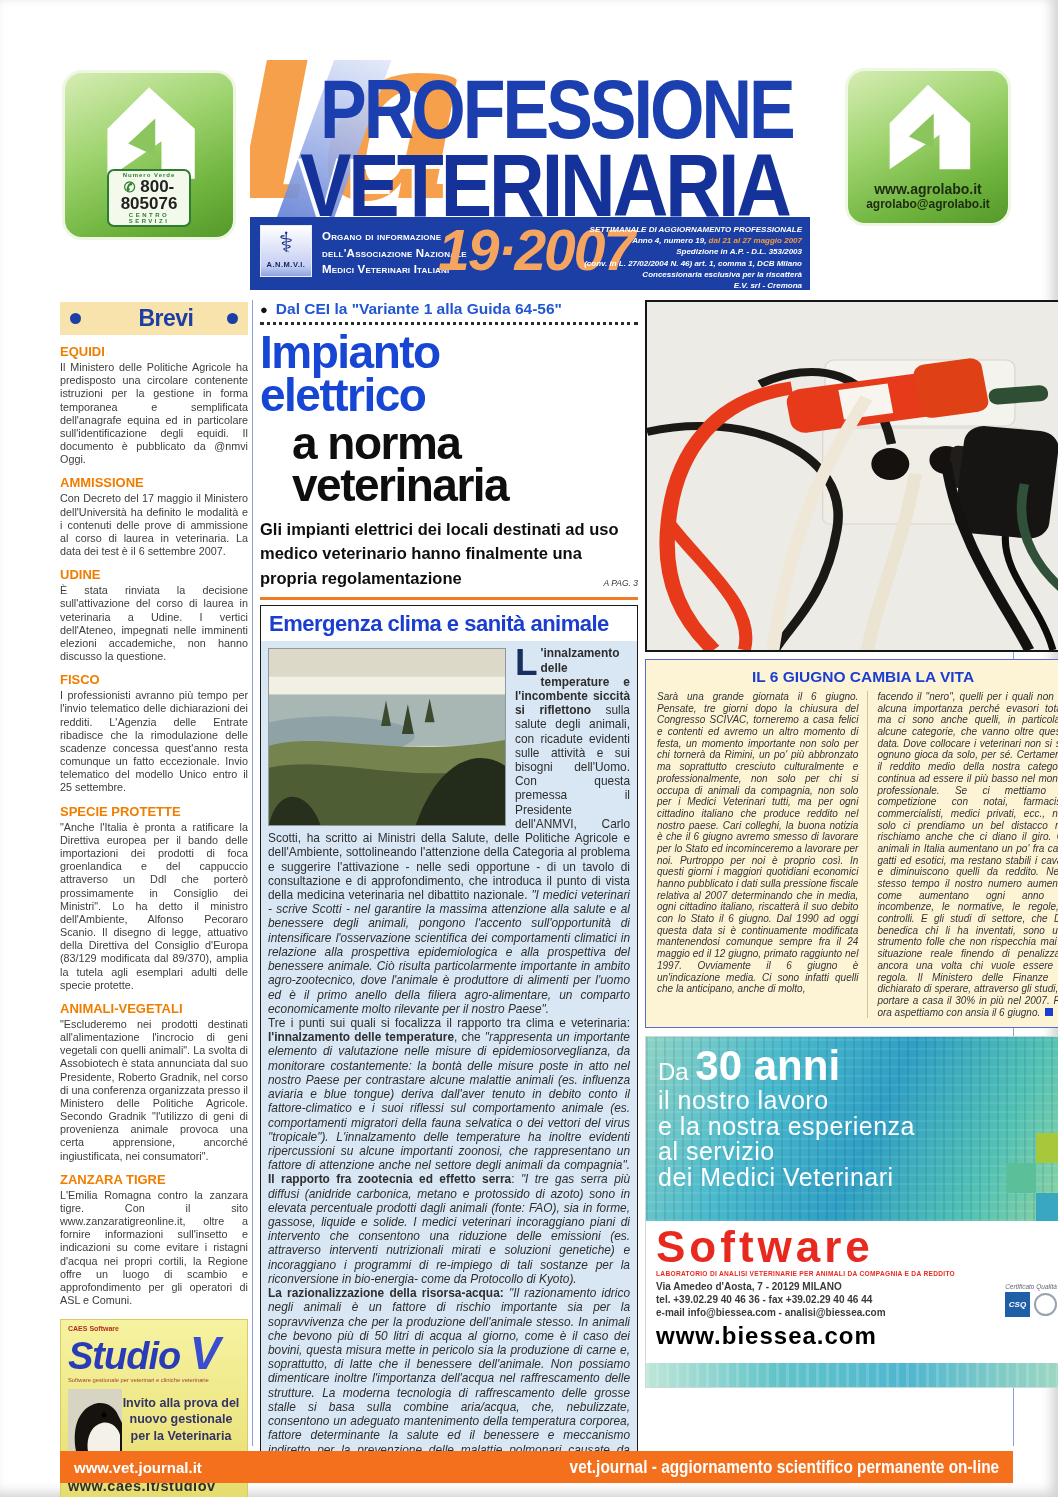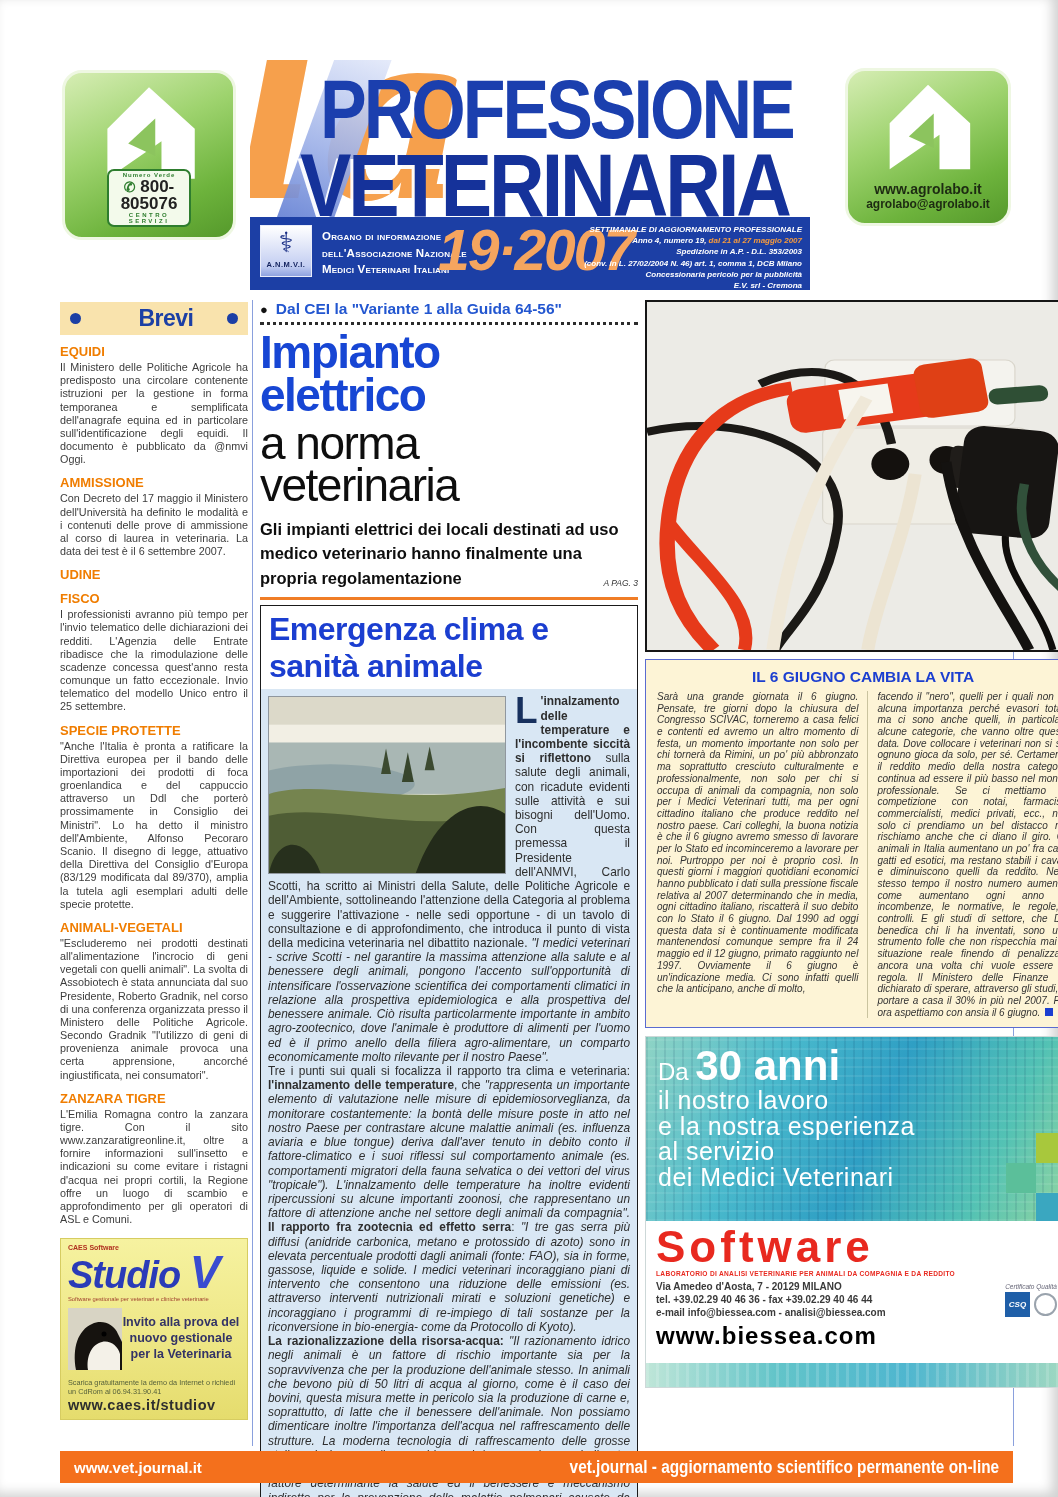--- a/index.html
+++ b/index.html
@@ -72,27 +72,27 @@
   .sv-pitch { flex:1; text-align:center; color:#333366; font-weight:bold; font-size:12.5px; line-height:1.3; padding-top:6px; }
   .sv-note { font-size:7.3px; color:#55603a; margin-top:8px; line-height:1.3; }
   .sv-url  { font-size:14.5px; font-weight:800; color:#2e2e2e; letter-spacing:.5px; }
 
   
   #center { position:absolute; left:260px; top:300px; width:378px; }
   .kicker { display:flex; align-items:center; gap:8px; color:#2256d0; font-size:15.5px; font-weight:bold; }
   .kicker .bullet { color:#111; font-size:13px; }
   .dotline { border-bottom:3px dotted #2b2b2b; margin:4px 0 6px; }
   h1.hblue  { color:#1746d4; font-size:46px; line-height:.93; font-weight:800; letter-spacing:-1.5px; }
-  h1.hblack { color:#0e0e0e; font-size:46px; line-height:.93; font-weight:400; letter-spacing:-1.5px; margin-top:5px; }
+  h1.hblack { color:#0e0e0e; font-size:46px; line-height:.93; font-weight:700; letter-spacing:-1.5px; margin-top:5px;margin-left:32px; }
   .standfirst { position:relative; margin-top:10px; font-size:16.5px; font-weight:bold; line-height:1.48;
                 color:#0e0e0e; padding-right:4px; }
   .pageref { position:absolute; right:0; bottom:1px; font-size:8.5px; font-style:italic; font-weight:normal; color:#333; }
   .orangerule { height:3px; background:#f07d26; margin:7px 0 5px; }
   .climate { border:1px solid #1a1a1a; }
-  .climate h2 { color:#1b3ed0; font-size:32px; font-weight:800; letter-spacing:-.5px; margin:5px 8px 4px; }
+  .climate h2 { color:#1b3ed0; font-size:22px; font-weight:800; letter-spacing:-.5px; margin:5px 8px 4px; }
   .climate-body { background:#d9e7f4; padding:5px 7px 7px; font-size:11.9px; line-height:1.195;
                   text-align:justify; color:#2e2e2e; }
   .climate-body .photo { float:left; width:238px; height:178px; margin:2px 9px 3px 0; border:1px solid #90979e; }
   .dropcap { float:left; font-size:37px; line-height:.8; font-weight:800; color:#17305e; margin:2px 3px 0 0; }
   .climate-body p { margin:0; }
   .climate-body i { font-style:italic; }
 
   
   #right { position:absolute; left:645px; top:300px; width:436px; }
   .photo-frame { border:2px solid #161616; height:352px; background:#ecebe6; }
@@ -168,21 +168,21 @@
         <div>Organo di informazione</div>
         <div>dell'Associazione Nazionale</div>
         <div>Medici Veterinari Italiani</div>
       </div>
       <div class="issue">19·2007</div>
       <div class="mast-info">
         <div>SETTIMANALE DI AGGIORNAMENTO PROFESSIONALE</div>
         <div><span>Anno 4, numero 19, </span><span class="org">dal 21 al 27 maggio 2007</span></div>
         <div>Spedizione in A.P. - D.L. 353/2003</div>
         <div>(conv. in L. 27/02/2004 N. 46) art. 1, comma 1, DCB Milano</div>
-        <div>Concessionaria pericolo per la pubblicità</div>
+        <div>Concessionaria esclusiva per la riscatterà</div>
         <div>E.V. srl - Cremona</div>
       </div>
     </div>
   </div>
 
   <div class="logo-green" id="logo-right">
     <svg class="house-svg" width="96" height="92" viewBox="0 0 100 96">
       <polygon points="50,4 94,44 94,92 62,92 62,56 10,92 10,44" fill="#ffffff"></polygon>
       <polygon points="30,58 56,34 56,70" fill="#8cc45e"></polygon>
     </svg>
@@ -204,20 +204,21 @@
     <div class="brevi-sec">
       <h3>EQUIDI</h3>
       <p>Il Ministero delle Politiche Agricole ha predisposto una circolare contenente istruzioni per la gestione in forma temporanea e semplificata dell'anagrafe equina ed in particolare sull'identificazione degli equidi. Il documento è pubblicato da @nmvi Oggi.</p>
     </div>
     <div class="brevi-sec">
       <h3>AMMISSIONE</h3>
       <p>Con Decreto del 17 maggio il Ministero dell'Università ha definito le modalità e i contenuti delle prove di ammissione al corso di laurea in veterinaria. La data dei test è il 6 settembre 2007.</p>
     </div>
     <div class="brevi-sec">
       <h3>UDINE</h3>
+      <p>È stata rinviata la decisione sull'attivazione del corso di laurea in veterinaria a Udine. I vertici dell'Ateneo, impegnati nelle imminenti elezioni accademiche, non hanno discusso la questione.</p>
     </div>
     <div class="brevi-sec">
       <h3>FISCO</h3>
       <p>I professionisti avranno più tempo per l'invio telematico delle dichiarazioni dei redditi. L'Agenzia delle Entrate ribadisce che la rimodulazione delle scadenze concessa quest'anno resta comunque un fatto eccezionale. Invio telematico del modello Unico entro il 25 settembre.</p>
     </div>
     <div class="brevi-sec">
       <h3>SPECIE PROTETTE</h3>
       <p>"Anche l'Italia è pronta a ratificare la Direttiva europea per il bando delle importazioni dei prodotti di foca groenlandica e del cappuccio attraverso un Ddl che porterò prossimamente in Consiglio dei Ministri". Lo ha detto il ministro dell'Ambiente, Alfonso Pecoraro Scanio. Il disegno di legge, attuativo della Direttiva del Consiglio d'Europa (83/129 modificata dal 89/370), amplia la tutela agli esemplari adulti delle specie protette.</p>
     </div>
     <div class="brevi-sec">

